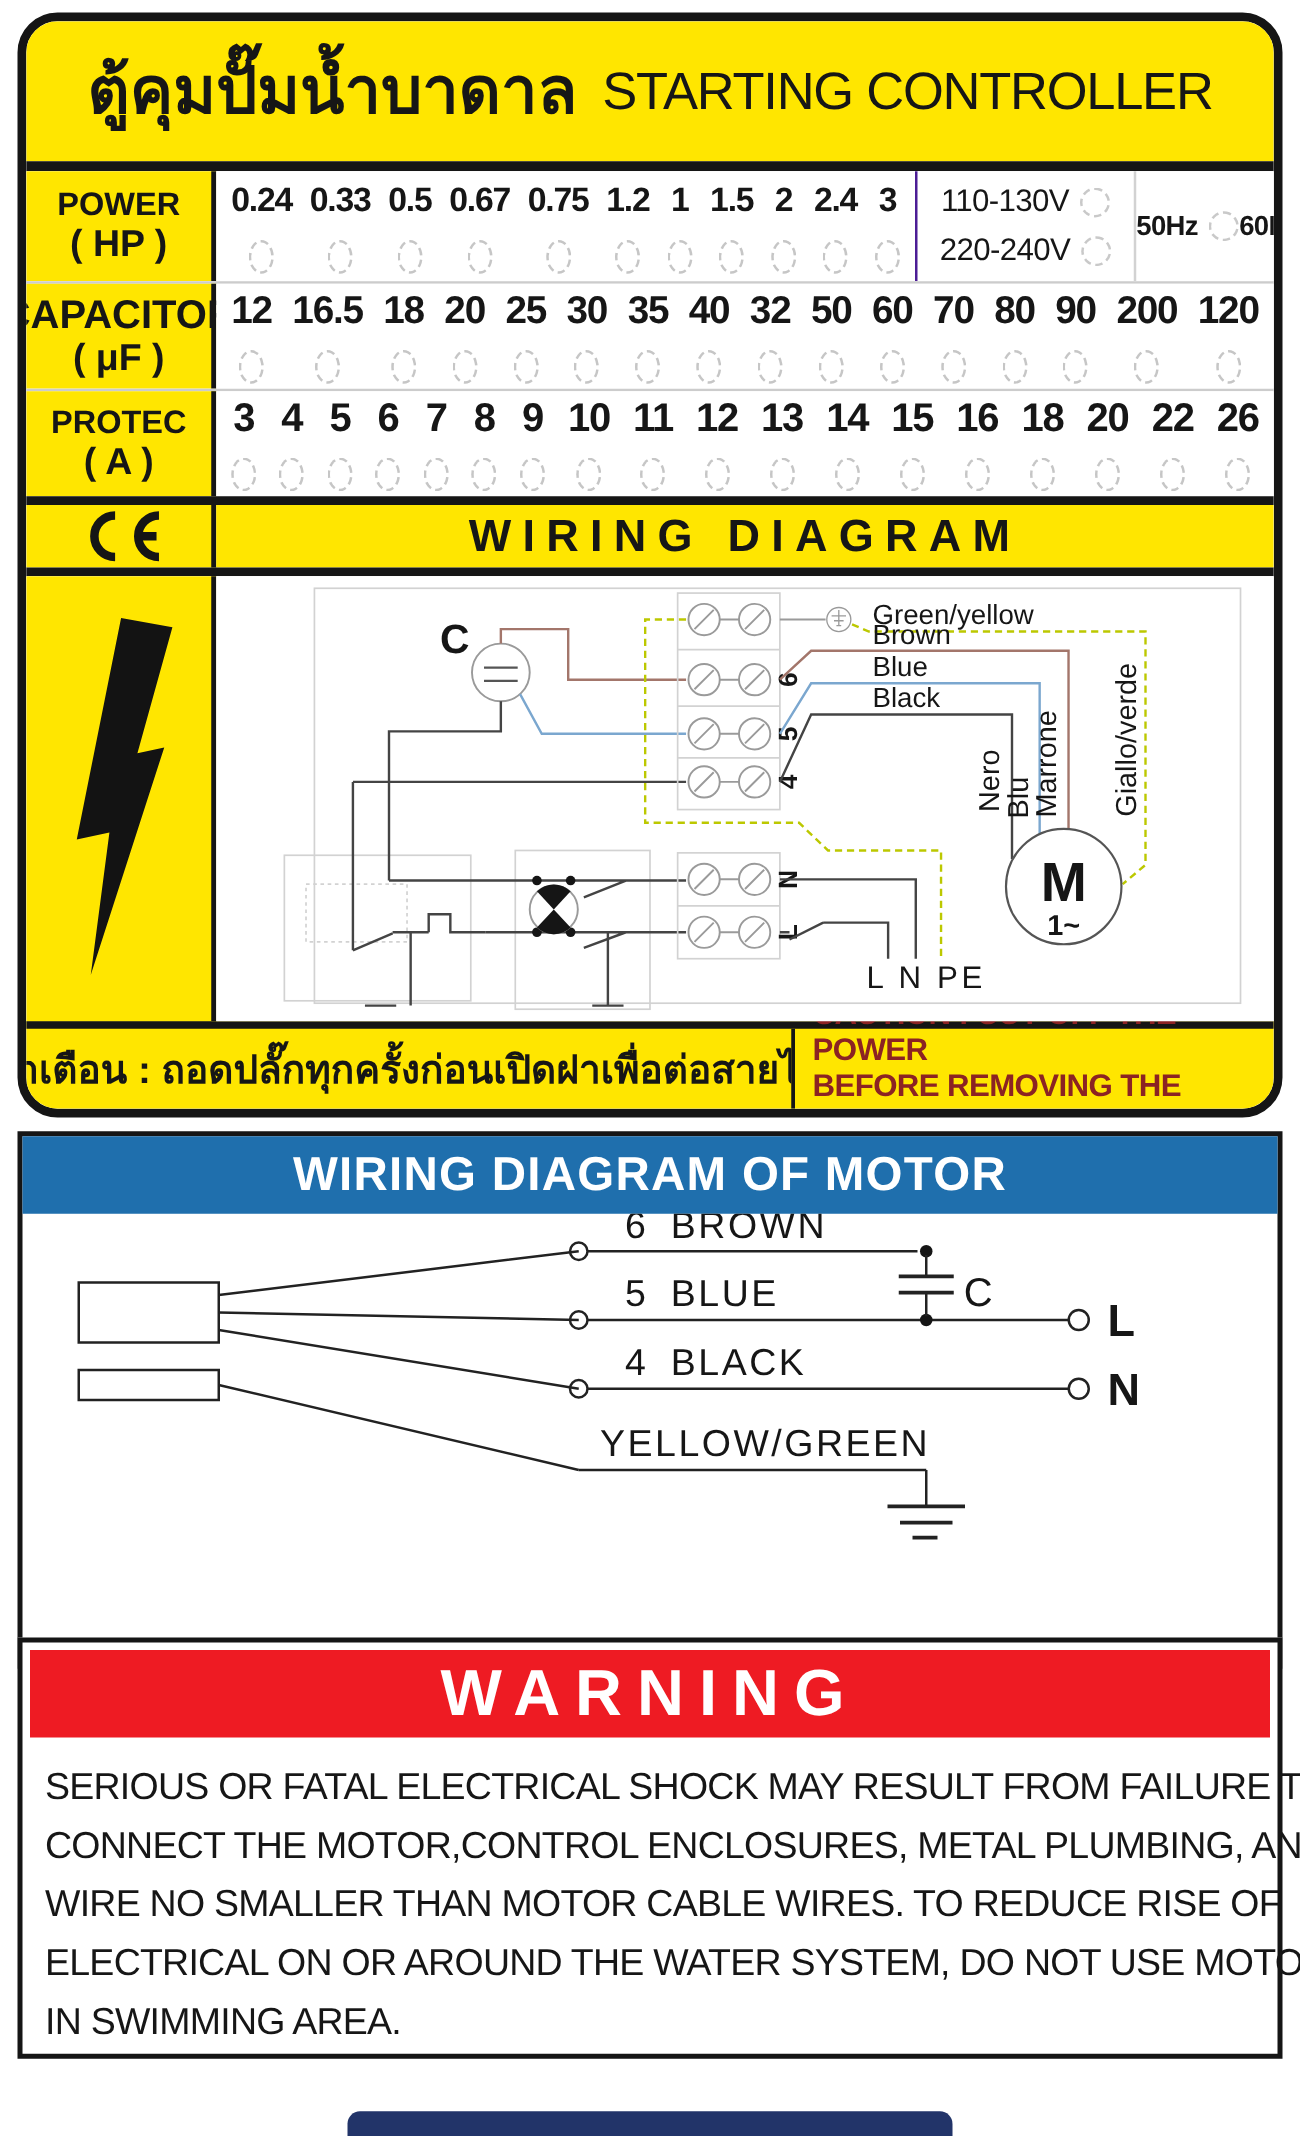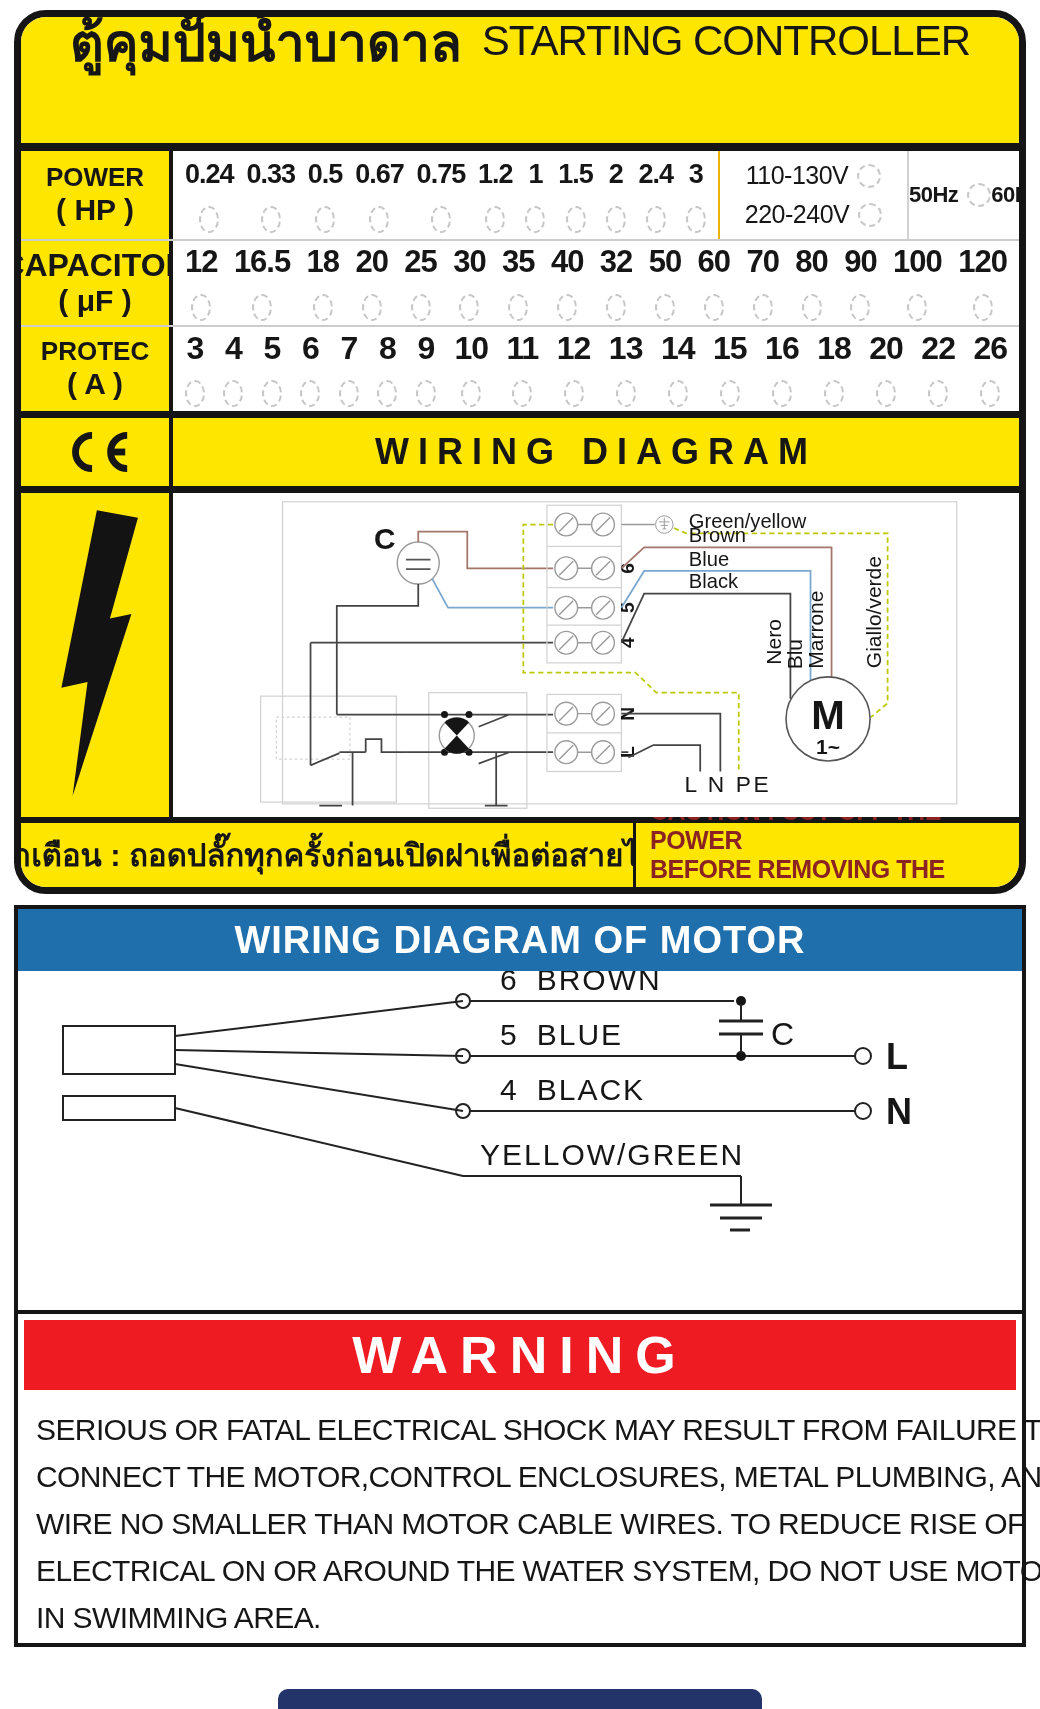--- a/index.html
+++ b/index.html
@@ -3,45 +3,45 @@
 <meta charset="utf-8">
 <style>
   *{box-sizing:border-box;margin:0;padding:0}
   html,body{background:#e8e8e8}
   .page{position:relative;width:1040px;height:1709px;background:#ffffff;margin:0 auto;
         font-family:"Liberation Sans","DejaVu Sans",sans-serif;color:#161616;overflow:hidden}
 
   
   .ycard{position:absolute;left:14px;top:10px;width:1012px;height:884px;border:7px solid #151515;
          border-radius:32px;background:#fff;display:flex;flex-direction:column;overflow:hidden}
-  .yhead{height:126px;background:var(--label-yellow,#FFE600);display:flex;justify-content:center;gap:20px}
+  .yhead{height:112px;background:var(--label-yellow,#FFE600);display:flex;align-items:center;justify-content:center;gap:20px}
   .yhead .th{font-size:52px;font-weight:bold;line-height:1}
   .yhead .en{font-size:42px;font-weight:normal;letter-spacing:-1px}
   .hsep8{height:8px;background:#151515}
   .hsep7{height:7px;background:#151515}
   .row{display:flex;background:#fff}
   .lab{width:152px;min-width:152px;background:var(--label-yellow,#FFE600);border-right:4px solid #151515;
        display:flex;flex-direction:column;align-items:center;justify-content:center;line-height:1.15}
   .lab .lab1{font-weight:bold;font-size:26px}
   .lab .lab2{font-weight:bold;font-size:30px}
   .r-power{height:88px}
   .r-cap,.r-prot{height:86px;border-top:2px solid #cccccc}
   .vals{flex:1;display:flex;align-items:center;justify-content:space-between;padding:2px 12px 0;background:#fff}
   .vcell{display:flex;flex-direction:column;align-items:center;gap:18px}
   .vnum{font-weight:bold;font-size:27px;line-height:28px;letter-spacing:-1px}
   .r-cap .vnum{font-size:31px}
   .r-prot .vnum{font-size:32px}
   .oval{width:20px;height:27px;border:2px dashed #c6c6c6;border-radius:50%}
-  .vcol{width:189px;border-left:2px solid #eab308;display:flex;flex-direction:column;justify-content:space-evenly;background:#fff}
+  .vcol{width:175px;border-left:2px solid #4c1d95;display:flex;flex-direction:column;justify-content:space-evenly;background:#fff}
   .fcol{width:112px;border-left:2px solid #d2d2d2;display:flex;flex-direction:row;justify-content:space-evenly;background:#fff}
   .opt{display:flex;align-items:center;justify-content:center;gap:9px}
   .optxt{font-size:25px;letter-spacing:-0.5px}
   .fcol .optxt{font-size:22px;font-weight:bold}
   .circ{width:24px;height:24px;border:2px dashed #c9c9c9;border-radius:50%}
-  .r-band{height:68px}
+  .r-band{height:50px}
   .band{flex:1;background:var(--label-yellow,#FFE600);display:flex;align-items:center;justify-content:center;
         font-size:36px;font-weight:bold;letter-spacing:9px}
   .r-diag{flex:1}
   .diagwrap{flex:1;position:relative;background:#fff}
   .diagwrap svg{position:absolute;inset:0;width:100%;height:100%}
   .caution{height:70px;border-top:6px solid #151515;display:flex;background:var(--label-yellow,#FFE600)}
   .c-th{width:612px;display:flex;align-items:center;justify-content:center;font-weight:bold;font-size:31px;white-space:nowrap;overflow:hidden}
   .c-div{width:3px;background:#151515}
   .c-en{flex:1;display:flex;flex-direction:column;justify-content:center;padding-left:14px;
         color:var(--caution-text-red,#8B2323);font-weight:bold;font-size:25px;line-height:29px;letter-spacing:-0.5px}
@@ -230,21 +230,21 @@
         </div>
           <div class="vcell">
           <div class="vnum">80</div>
           <div class="oval"></div>
         </div>
           <div class="vcell">
           <div class="vnum">90</div>
           <div class="oval"></div>
         </div>
           <div class="vcell">
-          <div class="vnum">100</div>
+          <div class="vnum">200</div>
           <div class="oval"></div>
         </div>
           <div class="vcell">
           <div class="vnum">120</div>
           <div class="oval"></div>
         </div>
         </div>
     </div>
 
     <div class="row r-prot">

